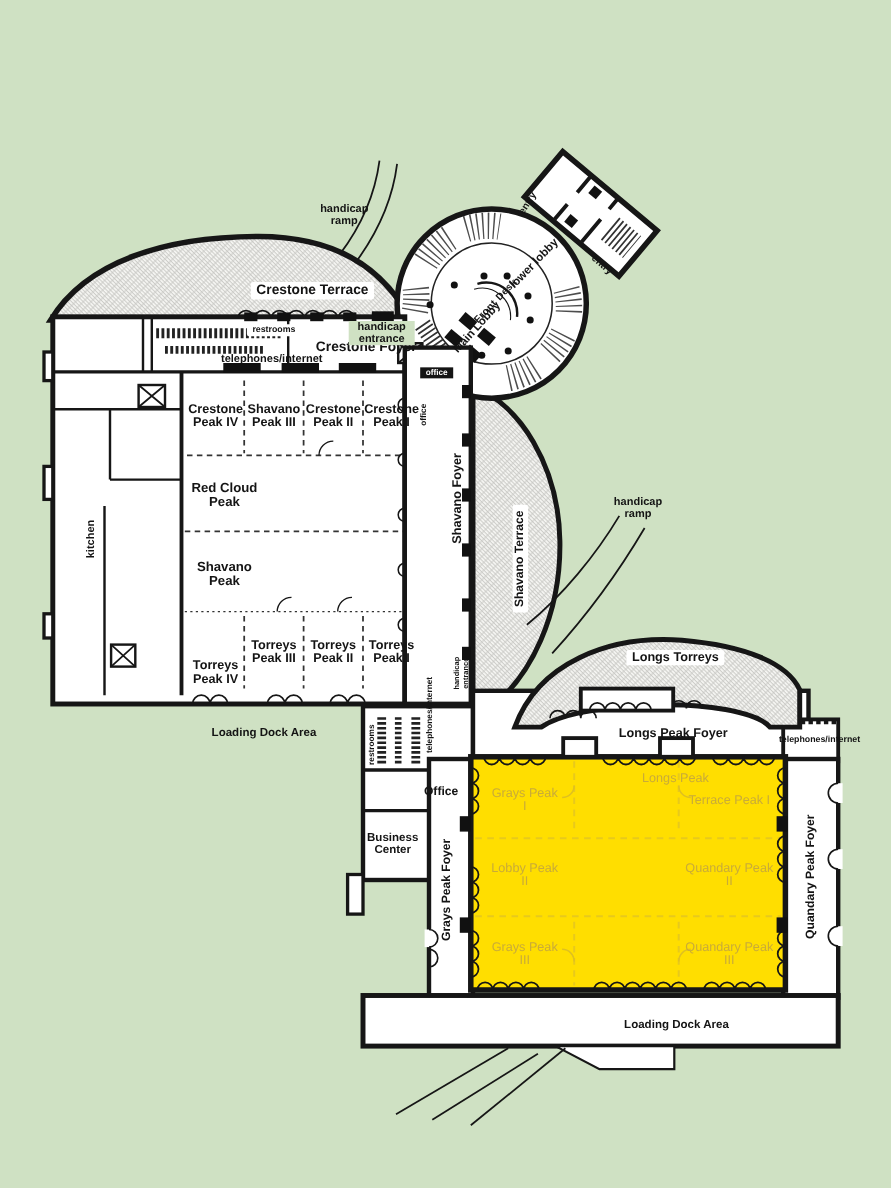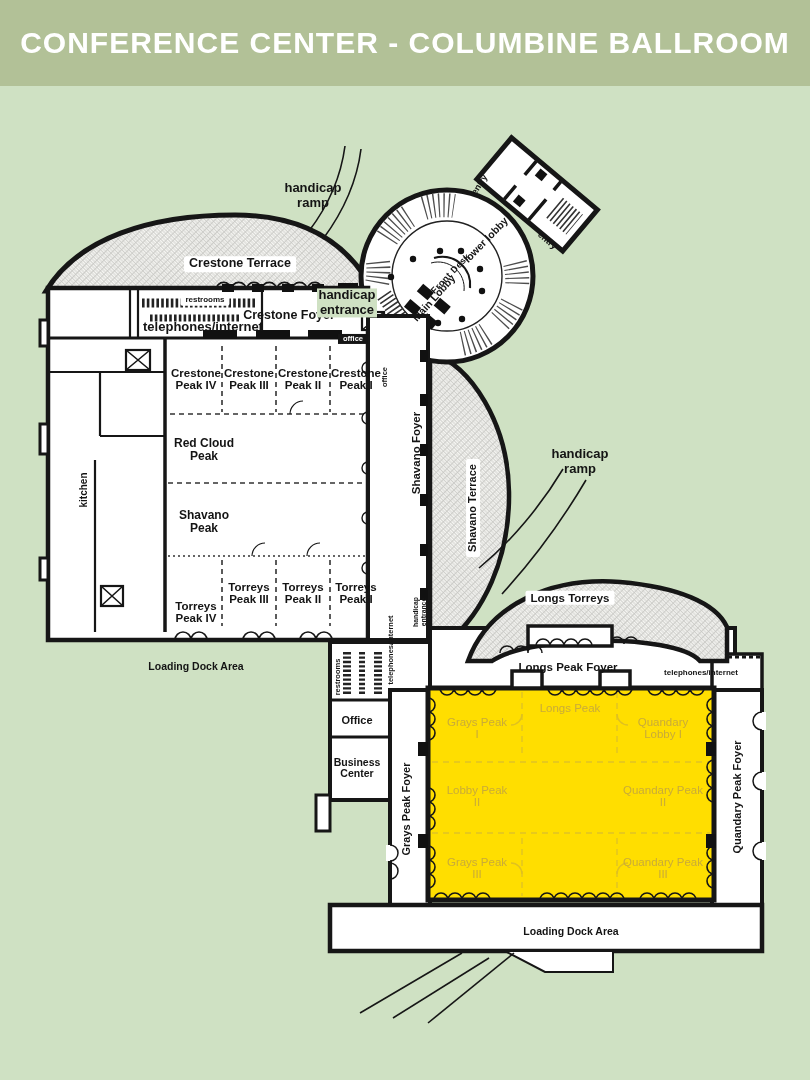--- a/index.html
+++ b/index.html
@@ -5,22 +5,22 @@
   html,body{margin:0;padding:0;}
   #page{position:relative;width:810px;height:1080px;background:#cfe1c3;overflow:hidden;
         font-family:"Liberation Sans","DejaVu Sans",sans-serif;}
   #header{position:absolute;left:0;top:0;width:810px;height:86px;background:#b2c197;}
   #title{position:absolute;left:0;top:0;width:810px;height:86px;line-height:86px;text-align:center;
          color:#ffffff;font-size:30px;font-weight:bold;letter-spacing:1px;white-space:nowrap;}
   #plan{position:absolute;left:0;top:0;width:810px;height:1080px;}
   #plan svg{position:absolute;left:0;top:0;}
   .lbl{position:absolute;transform:translate(-50%,-50%);color:#141414;font-weight:bold;
        font-size:11.5px;line-height:1.08;text-align:center;white-space:normal;}
-  .nw{white-space:nowrap;}
-  .sm{font-size:13px;font-weight:600;line-height:1.12;}
+  .nw{white-space:nowrap;margin-left:44px;}
+  .sm{font-size:10px;font-weight:600;line-height:1.12;}
   .box{background:#ffffff;padding:1px 5px;border-radius:2px;}
   .vert{transform:translate(-50%,-50%) rotate(-90deg);white-space:nowrap;}
   .vwrap{transform:translate(-50%,-50%) rotate(-90deg);}
   .inv{background:#141414;color:#ffffff;font-size:7.5px;padding:1px 5px;}
   .muted{color:#c9ab38;font-weight:400;}
   .r46{transform:translate(-50%,-50%) rotate(-46deg);white-space:nowrap;}
   .r48{transform:translate(-50%,-50%) rotate(-48deg);white-space:nowrap;}
   .r57{transform:translate(-50%,-50%) rotate(-57deg);white-space:nowrap;}
   .r40p{transform:translate(-50%,-50%) rotate(40deg);white-space:nowrap;}
 </style>
@@ -228,21 +228,21 @@
     <div class="lbl box nw" style="left:240px;top:264px;font-size:12.5px">Crestone Terrace</div>
     <div class="lbl sm" style="left:313px;top:196px;width:58px">handicap ramp</div>
     <div class="lbl box nw" style="left:205px;top:300px;font-size:8px">restrooms</div>
     <div class="lbl sm nw" style="left:203px;top:327px">telephones/internet</div>
     <div class="lbl nw" style="left:289px;top:316px;font-size:12.5px">Crestone Foyer</div>
     <div class="lbl sm" style="left:347px;top:303px;width:60px;background:#cfe1c3">handicap entrance</div>
     <div class="lbl inv nw" style="left:353px;top:339px">office</div>
     <div class="lbl vert" style="left:385px;top:377px;font-size:7.5px;font-weight:600">office</div>
 
     <div class="lbl" style="left:196px;top:379px;width:66px">Crestone Peak IV</div>
-    <div class="lbl" style="left:249px;top:379px;width:66px">Crestone Peak III</div>
+    <div class="lbl" style="left:249px;top:379px;width:66px">Shavano Peak III</div>
     <div class="lbl" style="left:303px;top:379px;width:62px">Crestone Peak II</div>
     <div class="lbl" style="left:356px;top:379px;width:62px">Crestone Peak I</div>
     <div class="lbl" style="left:204px;top:450px;width:72px;font-size:12px">Red Cloud Peak</div>
     <div class="lbl" style="left:204px;top:522px;width:64px;font-size:12px">Shavano Peak</div>
     <div class="lbl" style="left:196px;top:612px;width:60px">Torreys Peak IV</div>
     <div class="lbl" style="left:249px;top:593px;width:60px">Torreys Peak III</div>
     <div class="lbl" style="left:303px;top:593px;width:60px">Torreys Peak II</div>
     <div class="lbl" style="left:356px;top:593px;width:60px">Torreys Peak I</div>
     <div class="lbl vert" style="left:84px;top:490px;font-size:10px;font-weight:600">kitchen</div>
     <div class="lbl nw" style="left:196px;top:667px;font-size:10.5px">Loading Dock Area</div>
@@ -263,24 +263,21 @@
     <div class="lbl vwrap sm" style="left:420px;top:612px;width:48px;font-size:6.8px">handicap entrance</div>
     <div class="lbl vert" style="left:391px;top:650px;font-size:7.5px;font-weight:600">telephones/internet</div>
     <div class="lbl vert" style="left:338px;top:677px;font-size:7.5px">restrooms</div>
     <div class="lbl nw" style="left:357px;top:721px;font-size:11px">Office</div>
     <div class="lbl" style="left:357px;top:768px;width:64px;font-size:10.5px">Business Center</div>
     <div class="lbl vert" style="left:407px;top:809px;font-size:11px">Grays Peak Foyer</div>
     <div class="lbl vert" style="left:738px;top:797px;font-size:11px">Quandary Peak Foyer</div>
 
     <div class="lbl muted nw" style="left:570px;top:708px">Longs Peak</div>
     <div class="lbl muted" style="left:477px;top:728px;width:64px">Grays Peak I</div>
-    <div class="lbl muted" style="left:663px;top:728px;width:84px">Quandary Lobby I</div>
+    <div class="lbl muted" style="left:663px;top:728px;width:84px">Terrace Peak I</div>
     <div class="lbl muted" style="left:477px;top:796px;width:64px">Lobby Peak II</div>
     <div class="lbl muted" style="left:663px;top:796px;width:84px">Quandary Peak II</div>
     <div class="lbl muted" style="left:477px;top:868px;width:64px">Grays Peak III</div>
     <div class="lbl muted" style="left:663px;top:868px;width:84px">Quandary Peak III</div>
     <div class="lbl nw" style="left:571px;top:932px;font-size:10.5px">Loading Dock Area</div>
   </div>
 
-  <div id="header">
-    <div id="title">CONFERENCE CENTER - COLUMBINE BALLROOM</div>
-  </div>
 </div>
 
 </body></html>

